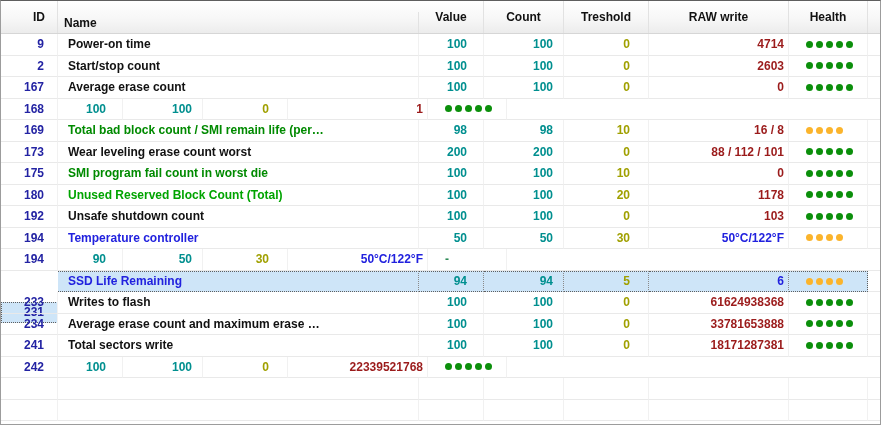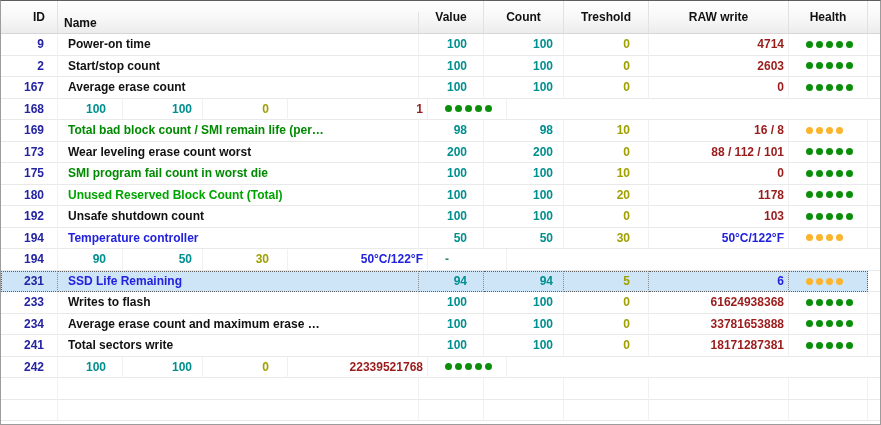--- a/index.html
+++ b/index.html
@@ -67,21 +67,21 @@
   .dot{width:7px;height:7px;border-radius:50%;margin-right:3px;flex:0 0 auto;}
   .dot.green {background:var(--health-green,#0B8F0B);}
   .dot.orange{background:var(--health-orange,#FBB42C);}
   
   .row.sel .cell:not(.c-sp){
     background:var(--selected-row-bg,#CEE5F8);
     border-top:1px dotted #5f5f5f;
     border-bottom:1px dotted #5f5f5f;
     border-right:1px dotted #8a8a8a;
   }
-  .row.sel .cell:first-child{border-left:1px dotted #5f5f5f;}
+  .row.sel .cell:first-child{border-left:1px dotted #5f5f5f;margin-top:31px;}
   .row.sel .cell.c-health{border-right:1px dotted #5f5f5f;}
 </style>
 </head>
 <body>
 
 <div class="window">
   <div class="hdr">
     <div class="hcell c-id">ID</div>
     <div class="hcell c-name">Name</div>
     <div class="hcell c-value">Value</div>

